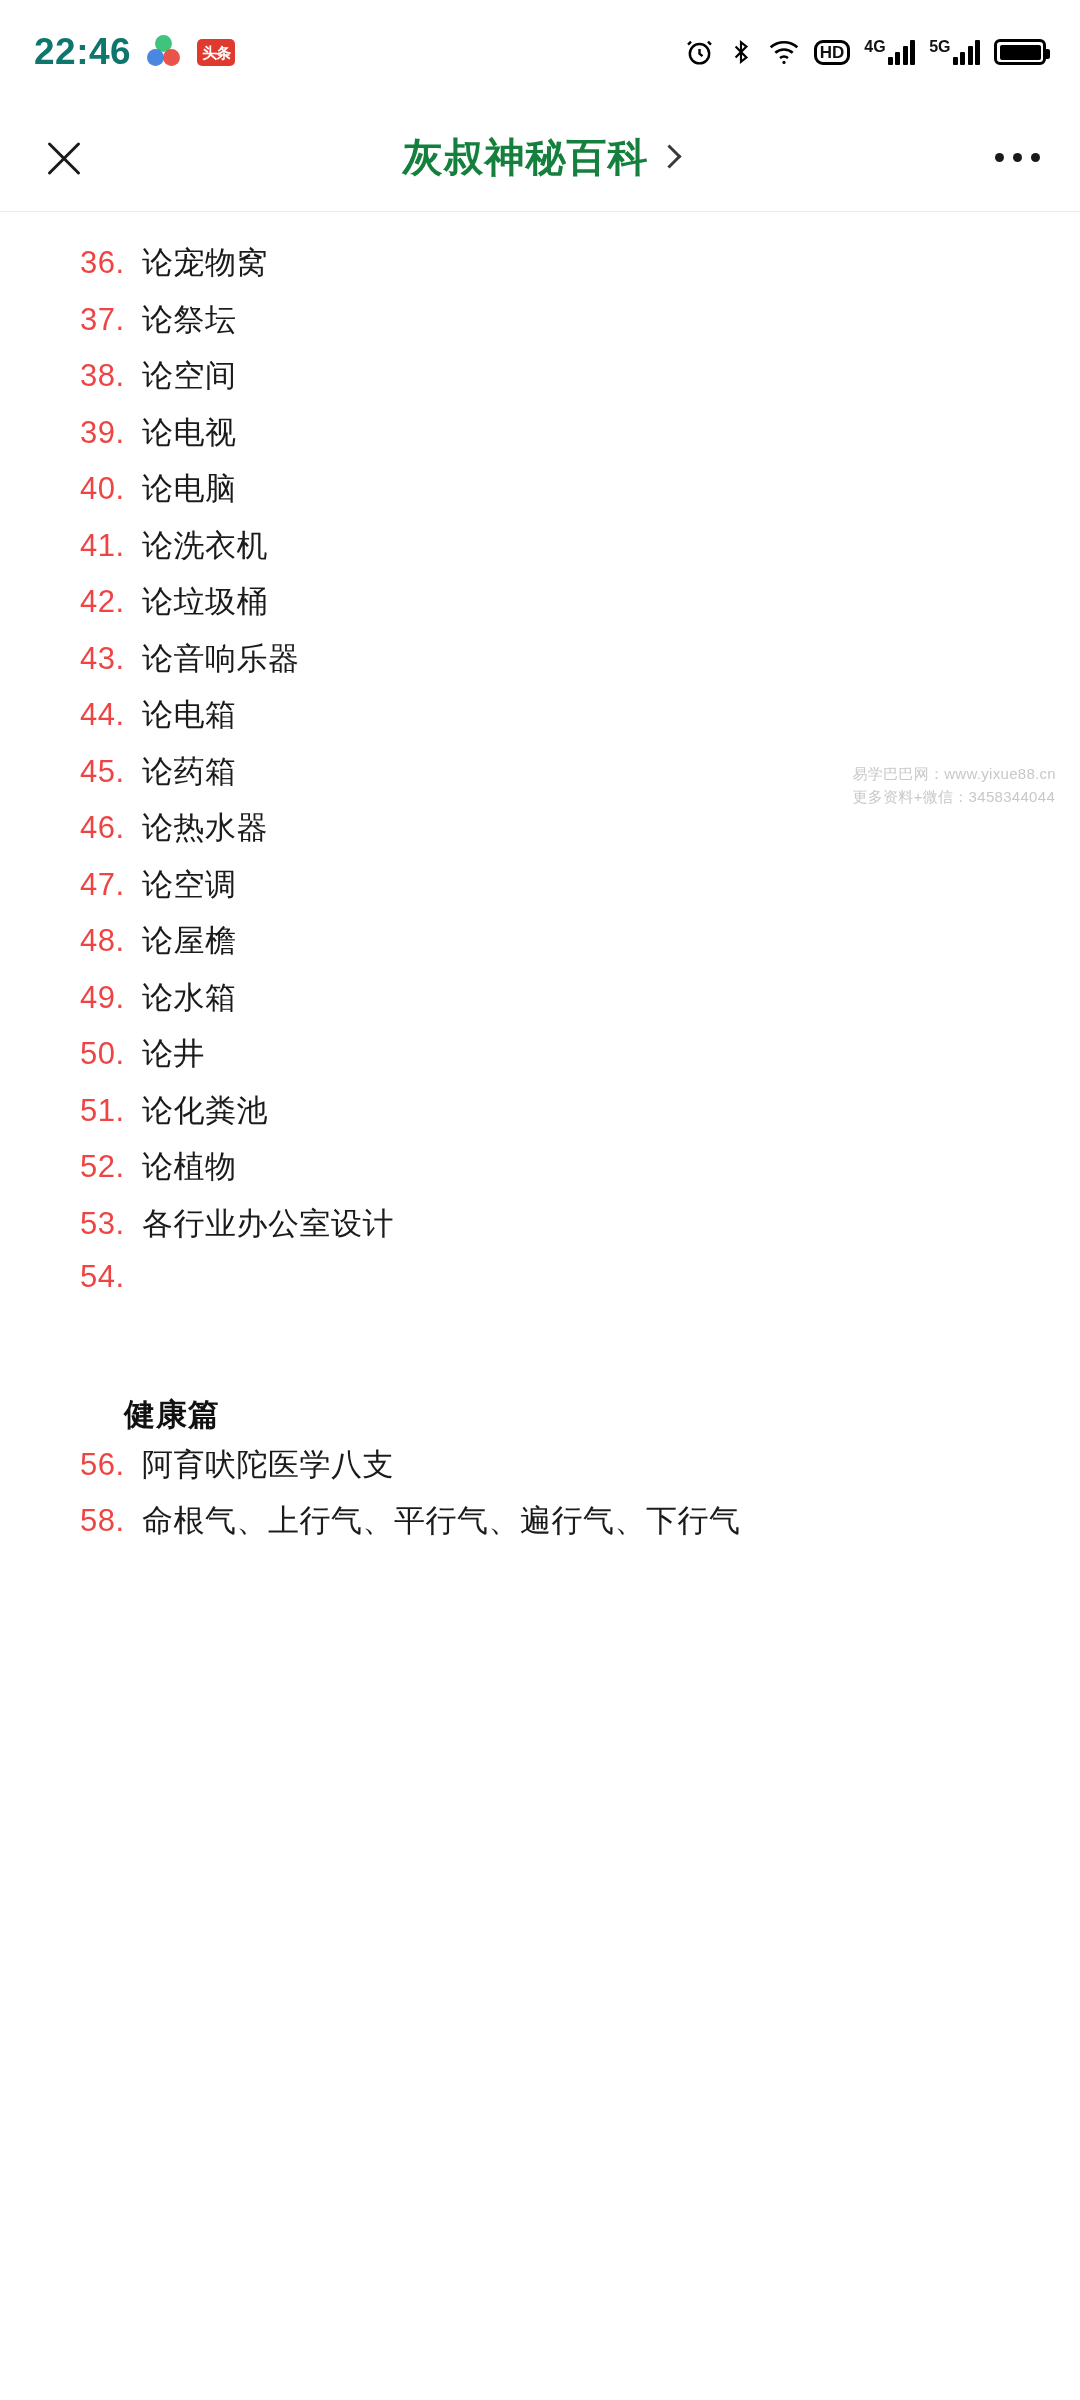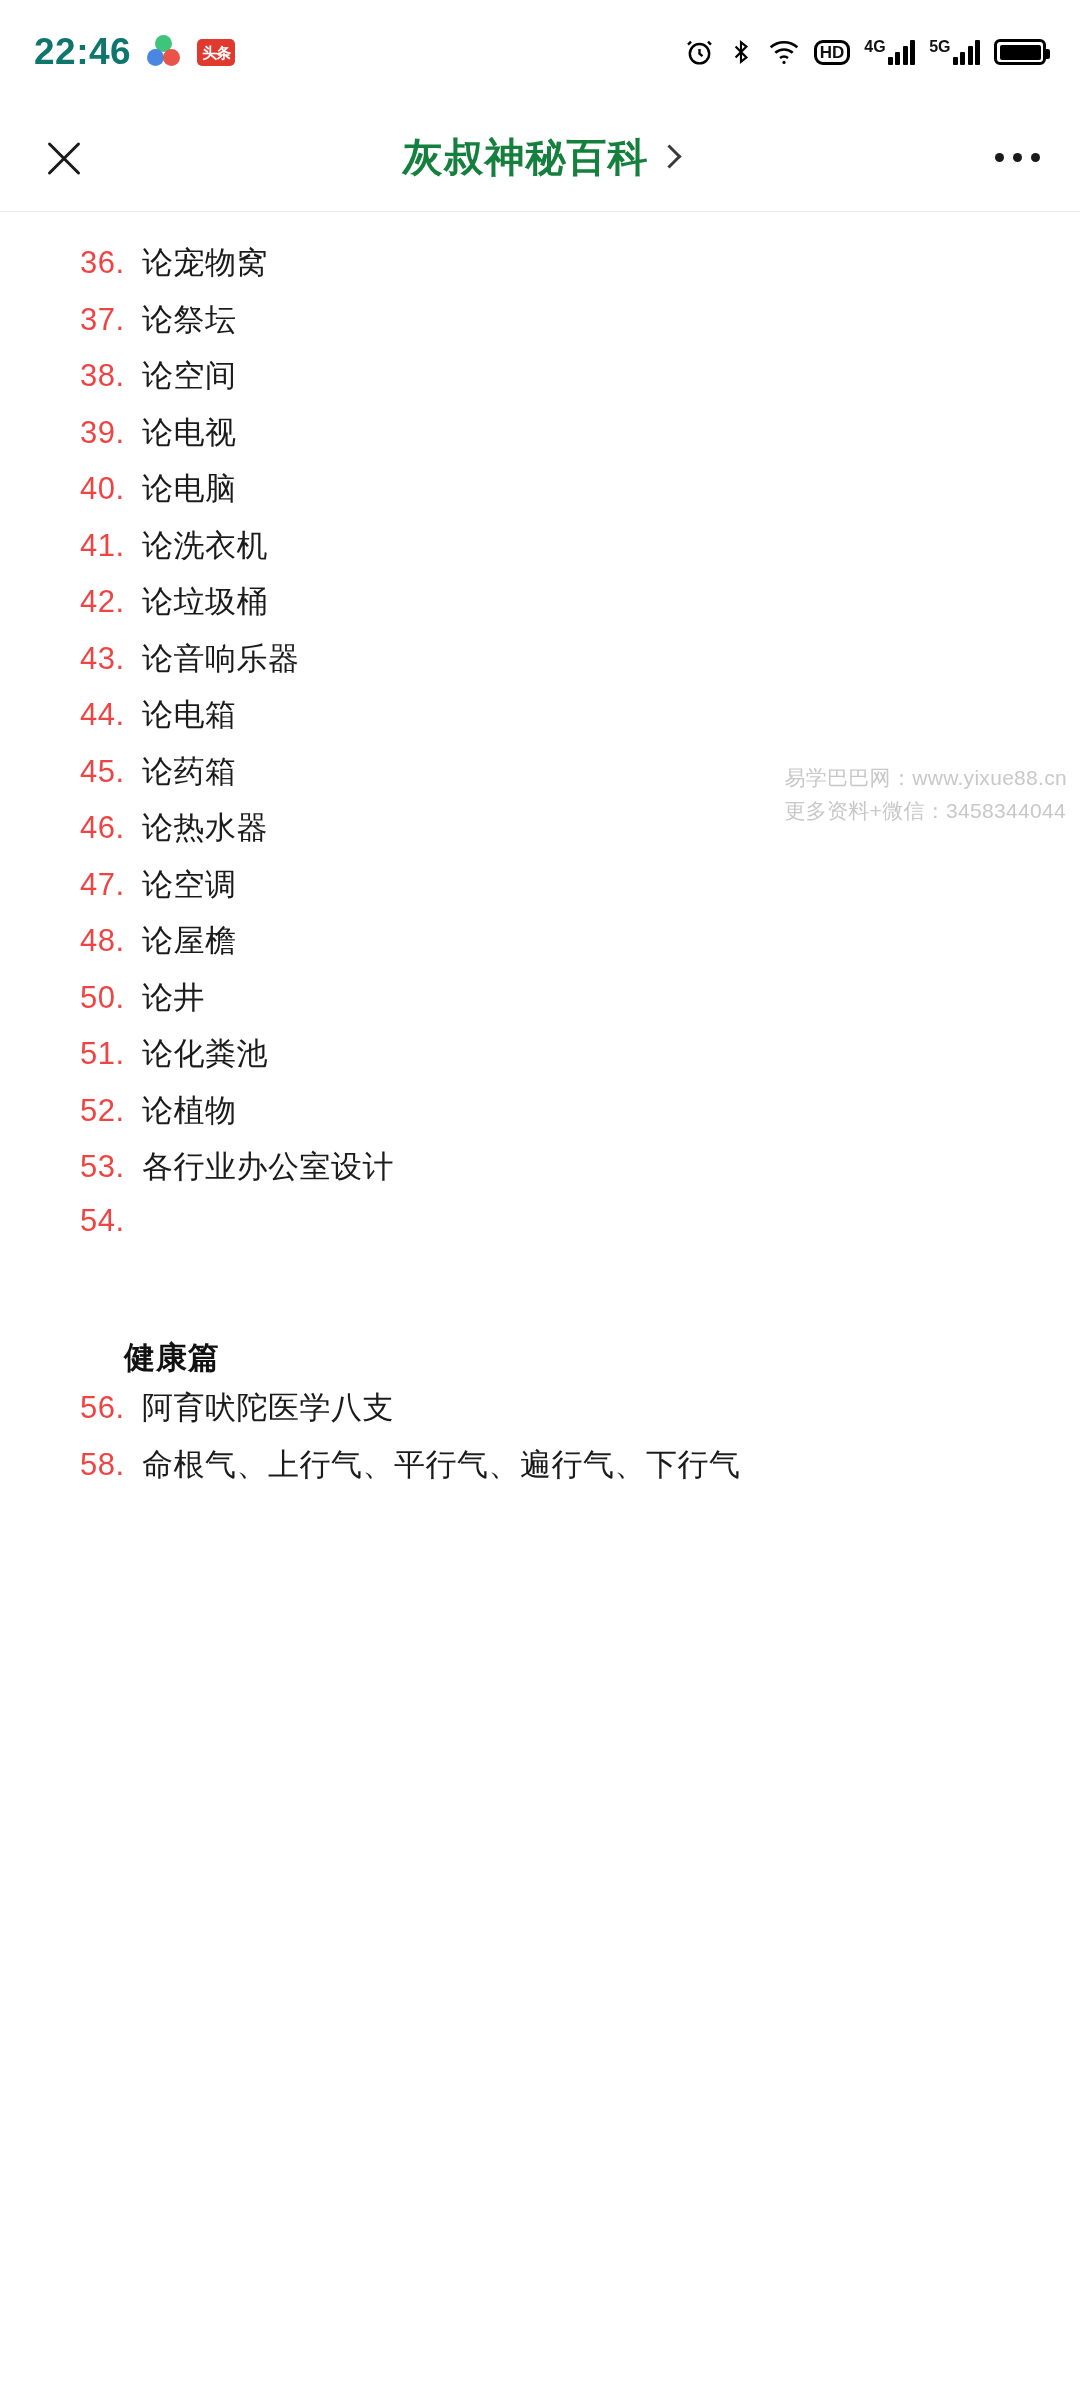--- a/index.html
+++ b/index.html
@@ -231,25 +231,25 @@
     height: 58px;
     display: flex;
     align-items: center;
     letter-spacing: 1px;
     margin-left: 24px;
   }
 
   
   .watermark {
     position: absolute;
-    right: 13px;
+    right: 24px;
     top: 762px;
     text-align: left;
     color: #c8c8c8;
-    font-size: 21px;
+    font-size: 15px;
     line-height: 1.55;
     letter-spacing: 0.3px;
     user-select: none;
   }
 </style>
 </head>
 <body>
 
 <div class="statusbar">
   <div class="sb-left">
@@ -366,20 +366,24 @@
     </div>
   <div class="toc-item">
       <span class="toc-num">47.</span>
       <span class="toc-label">论空调</span>
     </div>
   <div class="toc-item">
       <span class="toc-num">48.</span>
       <span class="toc-label">论屋檐</span>
     </div>
   <div class="toc-item">
+      <span class="toc-num">49.</span>
+      <span class="toc-label">论水箱</span>
+    </div>
+  <div class="toc-item">
       <span class="toc-num">50.</span>
       <span class="toc-label">论井</span>
     </div>
   <div class="toc-item">
       <span class="toc-num">51.</span>
       <span class="toc-label">论化粪池</span>
     </div>
   <div class="toc-item">
       <span class="toc-num">52.</span>
       <span class="toc-label">论植物</span>

